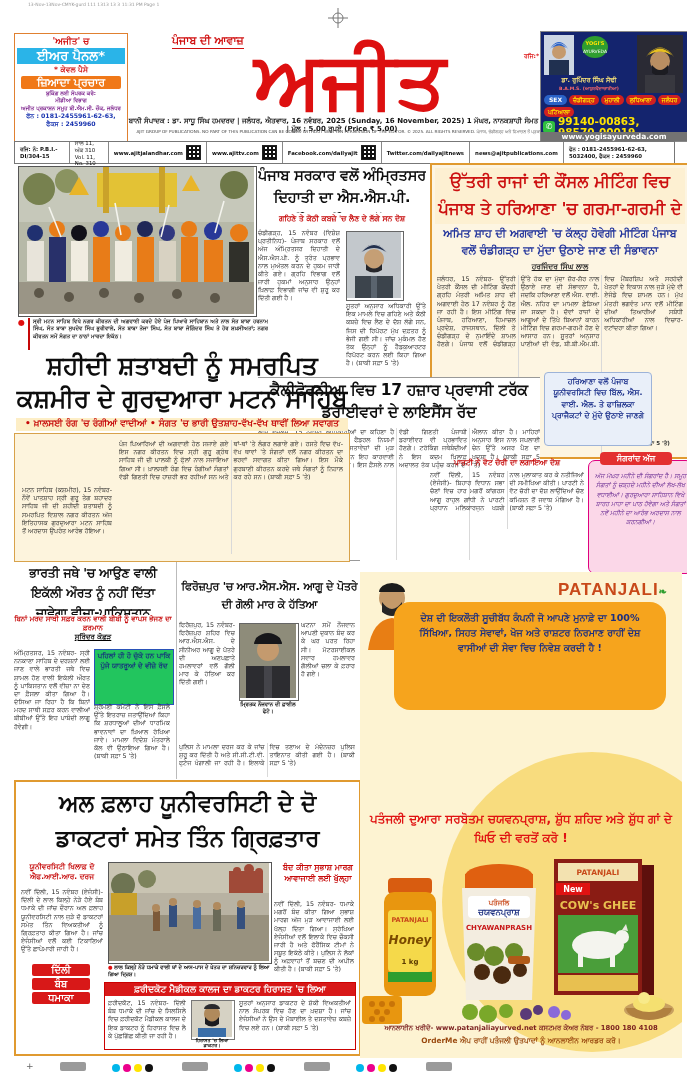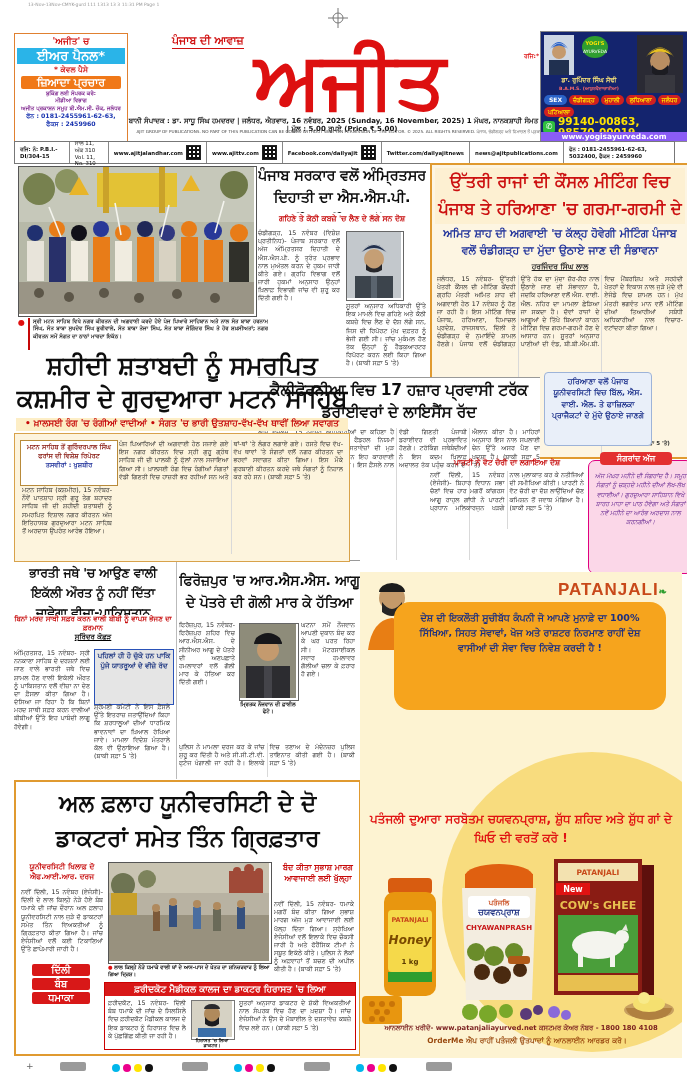--- a/index.html
+++ b/index.html
@@ -101,21 +101,21 @@
       <span style="background:#d02020;color:#ffe400;font-size:6px;font-weight:bold;padding:1px 4px;border-radius:5px;">ਜਲੰਧਰ</span>
       <span style="background:#d02020;color:#ffe400;font-size:6px;font-weight:bold;padding:1px 4px;border-radius:5px;">ਪਟਿਆਲਾ</span>
     </div>
     <div class="abs" style="left:2px;top:84px;width:142px;display:flex;align-items:center;gap:3px;">
       <span style="width:12px;height:12px;border-radius:3px;background:#2fbf3f;color:#fff;font-size:8px;text-align:center;line-height:12px;">✆</span>
       <span style="font-size:10.5px;font-weight:900;color:#ffe400;line-height:1;">
         <span>99140-00863,</span><br>
         <span>98570-00019</span>
       </span>
     </div>
-    <div class="abs ctr" style="left:0;top:100px;width:146px;background:#8b5cf6;color:#fff;font-size:7.5px;font-weight:bold;">www.yogisayurveda.com</div>
+    <div class="abs ctr" style="left:0;top:100px;width:146px;background:#737373;color:#fff;font-size:7.5px;font-weight:bold;">www.yogisayurveda.com</div>
   </div>
 
   <div class="abs" style="left:14px;top:141px;width:659px;height:21px;border:1px solid #777;display:flex;font-size:5.4px;color:#111;">
     <div class="seg" style="font-weight:bold;">ਰਜਿ: ਨੰ: P.B.I.-DI/304-15</div>
     <div class="seg">
       <span><span>ਸਾਲ 11, ਅੰਕ 310</span><br><span>Vol. 11, No. 310</span></span>
     </div>
     <div class="seg">
         <span style="font-weight:bold;">www.ajitjalandhar.com</span>
         <span class="qr"></span>
@@ -244,26 +244,26 @@
   <div class="abs" style="left:588px;top:452px;width:97px;height:112px;">
     <div class="abs ctr" style="left:12px;top:0;width:72px;height:13px;background:#e33030;color:#fff;font-size:8px;font-weight:900;border-radius:4px;line-height:13px;z-index:2;">ਸੰਗਰਾਂਦ ਅੱਜ</div>
     <div class="abs ctr clip" style="left:0;top:8px;width:95px;height:100px;background:#fbd7e8;border:1.5px solid #e0007f;border-radius:7px;font-size:6.2px;font-style:italic;color:#5a1a8a;line-height:1.5;padding:10px 4px 2px;">ਅੱਜ ਮੱਘਰ ਮਹੀਨੇ ਦੀ ਸੰਗਰਾਂਦ ਹੈ। ਸਮੂਹ ਸੰਗਤਾਂ ਨੂੰ ਚੜ੍ਹਦੇ ਮਹੀਨੇ ਦੀਆਂ ਲੱਖ-ਲੱਖ ਵਧਾਈਆਂ। ਗੁਰਦੁਆਰਾ ਸਾਹਿਬਾਨ ਵਿਖੇ ਬਾਰਹ ਮਾਹਾ ਦਾ ਪਾਠ ਹੋਵੇਗਾ ਅਤੇ ਸੰਗਤਾਂ ਨਵੇਂ ਮਹੀਨੇ ਦਾ ਆਰੰਭ ਅਰਦਾਸ ਨਾਲ ਕਰਨਗੀਆਂ।</div>
   </div>
 
   <div class="abs" style="left:14px;top:560px;width:158px;height:218px;border-top:1px solid #8b5cf6;">
     <div class="ctr hl clip" style="height:52px;font-size:12.5px;line-height:1.6;margin-top:2px;">ਭਾਰਤੀ ਜਥੇ 'ਚ ਆਉਣ ਵਾਲੀ ਇਕੱਲੀ ਔਰਤ ਨੂੰ ਨਹੀਂ ਦਿੱਤਾ ਜਾਵੇਗਾ ਵੀਜ਼ਾ-ਪਾਕਿਸਤਾਨ</div>
     <div class="ctr clip" style="height:18px;font-size:7px;font-weight:bold;color:#c60808;line-height:1.3;">ਬਿਨਾਂ ਮਰਦ ਸਾਥੀ ਸਫ਼ਰ ਕਰਨ ਵਾਲੀ ਬੀਬੀ ਨੂੰ ਵਾਪਸ ਭੇਜਣ ਦਾ ਫ਼ਰਮਾਨ</div>
     <div class="ctr" style="font-size:7px;font-weight:bold;text-decoration:underline;">ਸੁਰਿੰਦਰ ਕੋਛੜ</div>
     <div class="abs body-txt clip" style="left:0;top:88px;width:76px;height:128px;">ਅੰਮ੍ਰਿਤਸਰ, 15 ਨਵੰਬਰ- ਸ੍ਰੀ ਨਨਕਾਣਾ ਸਾਹਿਬ ਦੇ ਦਰਸ਼ਨਾਂ ਲਈ ਜਾਣ ਵਾਲੇ ਭਾਰਤੀ ਜਥੇ ਵਿਚ ਸ਼ਾਮਲ ਹੋਣ ਵਾਲੀ ਇਕੱਲੀ ਔਰਤ ਨੂੰ ਪਾਕਿਸਤਾਨ ਵਲੋਂ ਵੀਜ਼ਾ ਨਾ ਦੇਣ ਦਾ ਫ਼ੈਸਲਾ ਕੀਤਾ ਗਿਆ ਹੈ। ਦੱਸਿਆ ਜਾ ਰਿਹਾ ਹੈ ਕਿ ਬਿਨਾਂ ਮਰਦ ਸਾਥੀ ਸਫ਼ਰ ਕਰਨ ਵਾਲੀਆਂ ਬੀਬੀਆਂ ਉੱਤੇ ਇਹ ਪਾਬੰਦੀ ਲਾਗੂ ਹੋਵੇਗੀ।</div>
-    <div class="abs ctr clip" style="left:80px;top:88px;width:74px;height:50px;border:1.5px solid #2a52b8;background:#e5e5e5;font-size:7px;font-weight:bold;color:#16307e;line-height:1.4;padding:2px;">ਪਹਿਲਾਂ ਹੀ ਹੋ ਚੁੱਕੇ ਹਨ ਪਾਕਿ ਪੁੱਜੇ ਯਾਤਰੂਆਂ ਦੇ ਵੀਜ਼ੇ ਰੱਦ</div>
+    <div class="abs ctr clip" style="left:80px;top:88px;width:74px;height:50px;border:1.5px solid #2a52b8;background:#22c55e;font-size:7px;font-weight:bold;color:#16307e;line-height:1.4;padding:2px;">ਪਹਿਲਾਂ ਹੀ ਹੋ ਚੁੱਕੇ ਹਨ ਪਾਕਿ ਪੁੱਜੇ ਯਾਤਰੂਆਂ ਦੇ ਵੀਜ਼ੇ ਰੱਦ</div>
     <div class="abs body-txt clip" style="left:80px;top:142px;width:76px;height:74px;">ਸ਼੍ਰੋਮਣੀ ਕਮੇਟੀ ਨੇ ਇਸ ਫ਼ੈਸਲੇ ਉੱਤੇ ਇਤਰਾਜ਼ ਜਤਾਉਂਦਿਆਂ ਕਿਹਾ ਕਿ ਸ਼ਰਧਾਲੂਆਂ ਦੀਆਂ ਧਾਰਮਿਕ ਭਾਵਨਾਵਾਂ ਦਾ ਖ਼ਿਆਲ ਰੱਖਿਆ ਜਾਵੇ। ਮਾਮਲਾ ਵਿਦੇਸ਼ ਮੰਤਰਾਲੇ ਕੋਲ ਵੀ ਉਠਾਇਆ ਗਿਆ ਹੈ। (ਬਾਕੀ ਸਫ਼ਾ 5 'ਤੇ)</div>
   </div>
 
   <div class="abs" style="left:176px;top:560px;width:181px;height:218px;border-top:1px solid #999;border-left:1px solid #bbb;padding-left:2px;">
-    <div class="ctr hl clip" style="height:54px;font-size:14px;line-height:1.6;margin-top:8px;">ਫਿਰੋਜ਼ਪੁਰ 'ਚ ਆਰ.ਐਸ.ਐਸ. ਆਗੂ ਦੇ ਪੋਤਰੇ ਦੀ ਗੋਲੀ ਮਾਰ ਕੇ ਹੱਤਿਆ</div>
+    <div class="ctr hl clip" style="height:54px;font-size:11px;line-height:1.6;margin-top:17px;">ਫਿਰੋਜ਼ਪੁਰ 'ਚ ਆਰ.ਐਸ.ਐਸ. ਆਗੂ ਦੇ ਪੋਤਰੇ ਦੀ ਗੋਲੀ ਮਾਰ ਕੇ ਹੱਤਿਆ</div>
     <div class="abs body-txt clip" style="left:2px;top:60px;width:56px;height:120px;">ਫਿਰੋਜ਼ਪੁਰ, 15 ਨਵੰਬਰ- ਫਿਰੋਜ਼ਪੁਰ ਸ਼ਹਿਰ ਵਿਚ ਆਰ.ਐਸ.ਐਸ. ਦੇ ਸੀਨੀਅਰ ਆਗੂ ਦੇ ਪੋਤਰੇ ਦੀ ਅਣਪਛਾਤੇ ਹਮਲਾਵਰਾਂ ਵਲੋਂ ਗੋਲੀ ਮਾਰ ਕੇ ਹੱਤਿਆ ਕਰ ਦਿੱਤੀ ਗਈ।</div>
     <div class="abs" style="left:62px;top:62px;width:58px;height:76px;border:1px solid #666;">
       <svg width="56" height="74" viewBox="0 0 56 74">
           <rect width="56" height="74" fill="#8e8c7a"></rect>
           <path d="M14 20 q14 -16 28 0 l-2 -6 q-12 -10 -24 0 z" fill="#17171a"></path>
           <circle cx="28" cy="26" r="11" fill="#c49a6e"></circle>
           <path d="M14 20 a14 9 0 0 1 28 0 l-28 0 z" fill="#17171a"></path>
           <rect x="6" y="42" width="44" height="32" fill="#2c2c30"></rect>
           <rect x="24" y="42" width="8" height="32" fill="#44444a"></rect>
         </svg>
@@ -420,30 +420,26 @@
           <circle cx="70" cy="18" r="6"></circle>
           <circle cx="82" cy="14" r="5"></circle>
         </g>
         <g fill="#8a6ad8">
           <circle cx="98" cy="16" r="6"></circle>
           <circle cx="110" cy="19" r="5"></circle>
         </g>
       </svg>
 
     <div class="abs ctr clip" style="left:6px;top:452px;width:310px;height:12px;font-size:6.8px;font-weight:bold;color:#7a1f1f;">ਆਨਲਾਈਨ ਖਰੀਦੋ- www.patanjaliayurved.net   ਕਸਟਮਰ ਕੇਅਰ ਨੰਬਰ - 1800 180 4108</div>
-    <div class="abs ctr clip" style="left:12px;top:464px;width:310px;height:14px;font-size:7.4px;font-weight:bold;color:#9a4a10;">OrderMe ਐਪ ਰਾਹੀਂ ਪਤੰਜਲੀ ਉਤਪਾਦਾਂ ਨੂੰ ਆਨਲਾਈਨ ਆਰਡਰ ਕਰੋ।</div>
+    <div class="abs ctr clip" style="left:6px;top:464px;width:310px;height:14px;font-size:7.4px;font-weight:bold;color:#9a4a10;">OrderMe ਐਪ ਰਾਹੀਂ ਪਤੰਜਲੀ ਉਤਪਾਦਾਂ ਨੂੰ ਆਨਲਾਈਨ ਆਰਡਰ ਕਰੋ।</div>
   </div>
 
   <div class="abs ctr hl clip" style="left:16px;top:350px;width:332px;height:66px;font-size:25px;line-height:1.3;">ਸ਼ਹੀਦੀ ਸ਼ਤਾਬਦੀ ਨੂੰ ਸਮਰਪਿਤ ਕਸ਼ਮੀਰ ਦੇ ਗੁਰਦੁਆਰਾ ਮਟਨ ਸਾਹਿਬ ਤੋਂ ਨਗਰ ਕੀਰਤਨ ਆਰੰਭ</div>
   <div class="abs ctr clip" style="left:16px;top:418px;width:332px;height:13px;font-size:9px;font-weight:900;color:#c60808;background:#fdeec6;">• ਖ਼ਾਲਸਈ ਰੰਗ 'ਚ ਰੰਗੀਆਂ ਵਾਦੀਆਂ • ਸੰਗਤ 'ਚ ਭਾਰੀ ਉਤਸ਼ਾਹ-ਵੱਖ-ਵੱਖ ਥਾਵੀਂ ਲਿਆ ਸਵਾਗਤ</div>
   <div class="abs" style="left:14px;top:433px;width:334px;height:127px;border:1.5px solid #d8a24a;background:#fdf4dd;">
-    <div class="abs ctr clip" style="left:5px;top:6px;width:92px;height:40px;border:1px solid #b88a3a;background:#fff;font-size:6.6px;font-weight:bold;color:#8a1c14;line-height:1.35;padding:2px;">
-      <span>ਮਟਨ ਸਾਹਿਬ ਤੋਂ ਗੁਰਿੰਦਰਪਾਲ ਸਿੰਘ ਫਰਾਂਸ ਦੀ ਵਿਸ਼ੇਸ਼ ਰਿਪੋਰਟ</span><br>
-      <span style="color:#21339b;">ਤਸਵੀਰਾਂ : ਖੁਸ਼ਬੀਰ</span>
-    </div>
     <div class="abs body-txt clip" style="left:7px;top:52px;width:90px;height:68px;">ਮਟਨ ਸਾਹਿਬ (ਕਸ਼ਮੀਰ), 15 ਨਵੰਬਰ- ਨੌਵੇਂ ਪਾਤਸ਼ਾਹ ਸ੍ਰੀ ਗੁਰੂ ਤੇਗ ਬਹਾਦਰ ਸਾਹਿਬ ਜੀ ਦੀ ਸ਼ਹੀਦੀ ਸ਼ਤਾਬਦੀ ਨੂੰ ਸਮਰਪਿਤ ਵਿਸ਼ਾਲ ਨਗਰ ਕੀਰਤਨ ਅੱਜ ਇਤਿਹਾਸਕ ਗੁਰਦੁਆਰਾ ਮਟਨ ਸਾਹਿਬ ਤੋਂ ਅਰਦਾਸ ਉਪਰੰਤ ਆਰੰਭ ਹੋਇਆ।</div>
     <div class="abs body-txt c2 clip" style="left:104px;top:6px;width:224px;height:114px;">ਪੰਜ ਪਿਆਰਿਆਂ ਦੀ ਅਗਵਾਈ ਹੇਠ ਸਜਾਏ ਗਏ ਇਸ ਨਗਰ ਕੀਰਤਨ ਵਿਚ ਸ੍ਰੀ ਗੁਰੂ ਗ੍ਰੰਥ ਸਾਹਿਬ ਜੀ ਦੀ ਪਾਲਕੀ ਨੂੰ ਫੁੱਲਾਂ ਨਾਲ ਸਜਾਇਆ ਗਿਆ ਸੀ। ਖ਼ਾਲਸਈ ਰੰਗ ਵਿਚ ਰੰਗੀਆਂ ਸੰਗਤਾਂ ਵੱਡੀ ਗਿਣਤੀ ਵਿਚ ਹਾਜ਼ਰੀ ਭਰ ਰਹੀਆਂ ਸਨ ਅਤੇ ਥਾਂ-ਥਾਂ 'ਤੇ ਲੰਗਰ ਲਗਾਏ ਗਏ। ਰਸਤੇ ਵਿਚ ਵੱਖ-ਵੱਖ ਥਾਵਾਂ 'ਤੇ ਸੰਗਤਾਂ ਵਲੋਂ ਨਗਰ ਕੀਰਤਨ ਦਾ ਭਰਵਾਂ ਸਵਾਗਤ ਕੀਤਾ ਗਿਆ। ਇਸ ਮੌਕੇ ਗੁਰਬਾਣੀ ਕੀਰਤਨ ਕਰਦੇ ਜਥੇ ਸੰਗਤਾਂ ਨੂੰ ਨਿਹਾਲ ਕਰ ਰਹੇ ਸਨ। (ਬਾਕੀ ਸਫ਼ਾ 5 'ਤੇ)</div>
   </div>
 
   <div class="abs" style="left:0;top:1058px;width:687px;height:16px;display:flex;align-items:center;gap:26px;padding-left:26px;">
     <span style="color:#666;font-size:9px;">+</span>
     <span class="grayshape"></span>
     <span><span class="dot" style="background:#00b7eb;"></span><span class="dot" style="background:#ec008c;"></span><span class="dot" style="background:#ffe400;"></span><span class="dot" style="background:#111;"></span></span>
     <span class="grayshape"></span>
     <span><span class="dot" style="background:#00b7eb;"></span><span class="dot" style="background:#ec008c;"></span><span class="dot" style="background:#ffe400;"></span><span class="dot" style="background:#111;"></span></span>

